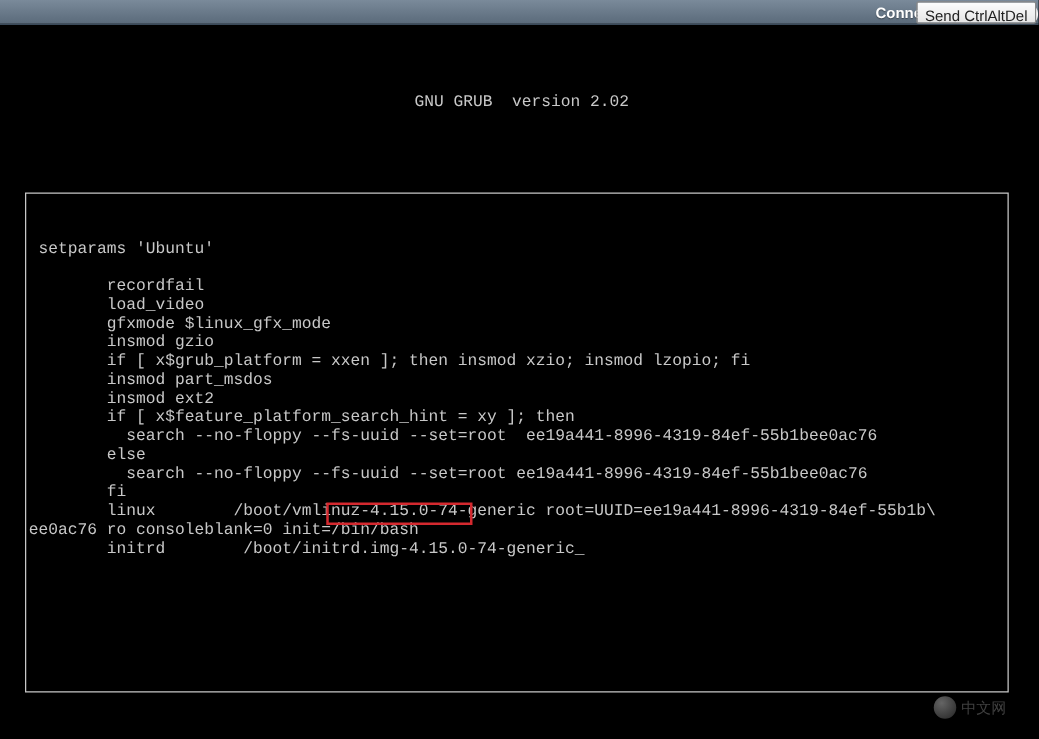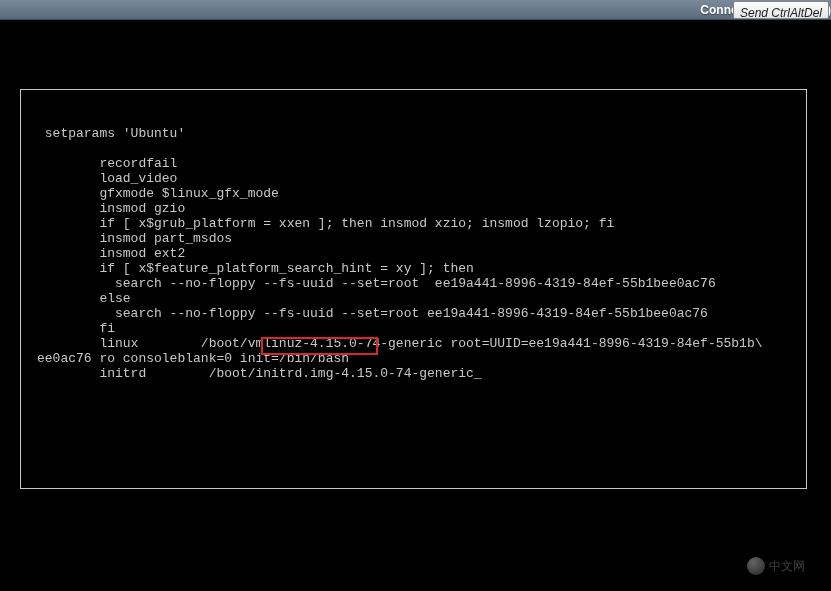--- a/index.html
+++ b/index.html
@@ -28,21 +28,20 @@
       right: 2px;
       top: 1px;
       height: 18px;
       background: linear-gradient(to bottom, #fdfdfd 0%, #e5e5e5 100%);
       border: 1px solid #888;
       border-radius: 2px;
       font-size: 12px;
       padding: 4px 6px;
       cursor: pointer;
       color: #222;
-      font-style: italic;
     }
     .outer {
       width: 831px;
       height: 571px;
       background: #000;
       padding: 6px 14px 6px 6px;
     }
     .terminal {
       width: 100%;
       height: 100%;
@@ -55,21 +54,21 @@
       position: relative;
       white-space: pre;
     }
     .header {
       text-align: center;
       margin-bottom: 20px;
       color: #c8c8c8;
     }
     .editor-box {
       border: 1px solid #c8c8c8;
-      padding: 6px 2px 6px 16px;
+      padding: 6px 2px 6px 2px;
       margin: 0 8px 0 0;
       height: 400px;
       position: relative;
     }
     .editor-content {
       white-space: pre;
       color: #c8c8c8;
     }
     .highlight-box {
       border: 2px solid #d4292f;
@@ -103,20 +102,21 @@
 </head>
 <body>
 
 <div class="titlebar">
   <span class="titlebar-text">Connected (encrypted)</span>
   <button class="send-btn">Send CtrlAltDel</button>
 </div>
 
 <div class="outer">
   <div class="terminal">
+    <div class="header">GNU GRUB  version 2.02</div>
 
     <div class="editor-box">
       <div class="editor-content"><span> setparams 'Ubuntu'</span>
 <span></span>
 <span>        recordfail</span>
 <span>        load_video</span>
 <span>        gfxmode $linux_gfx_mode</span>
 <span>        insmod gzio</span>
 <span>        if [ x$grub_platform = xxen ]; then insmod xzio; insmod lzopio; fi</span>
 <span>        insmod part_msdos</span>

